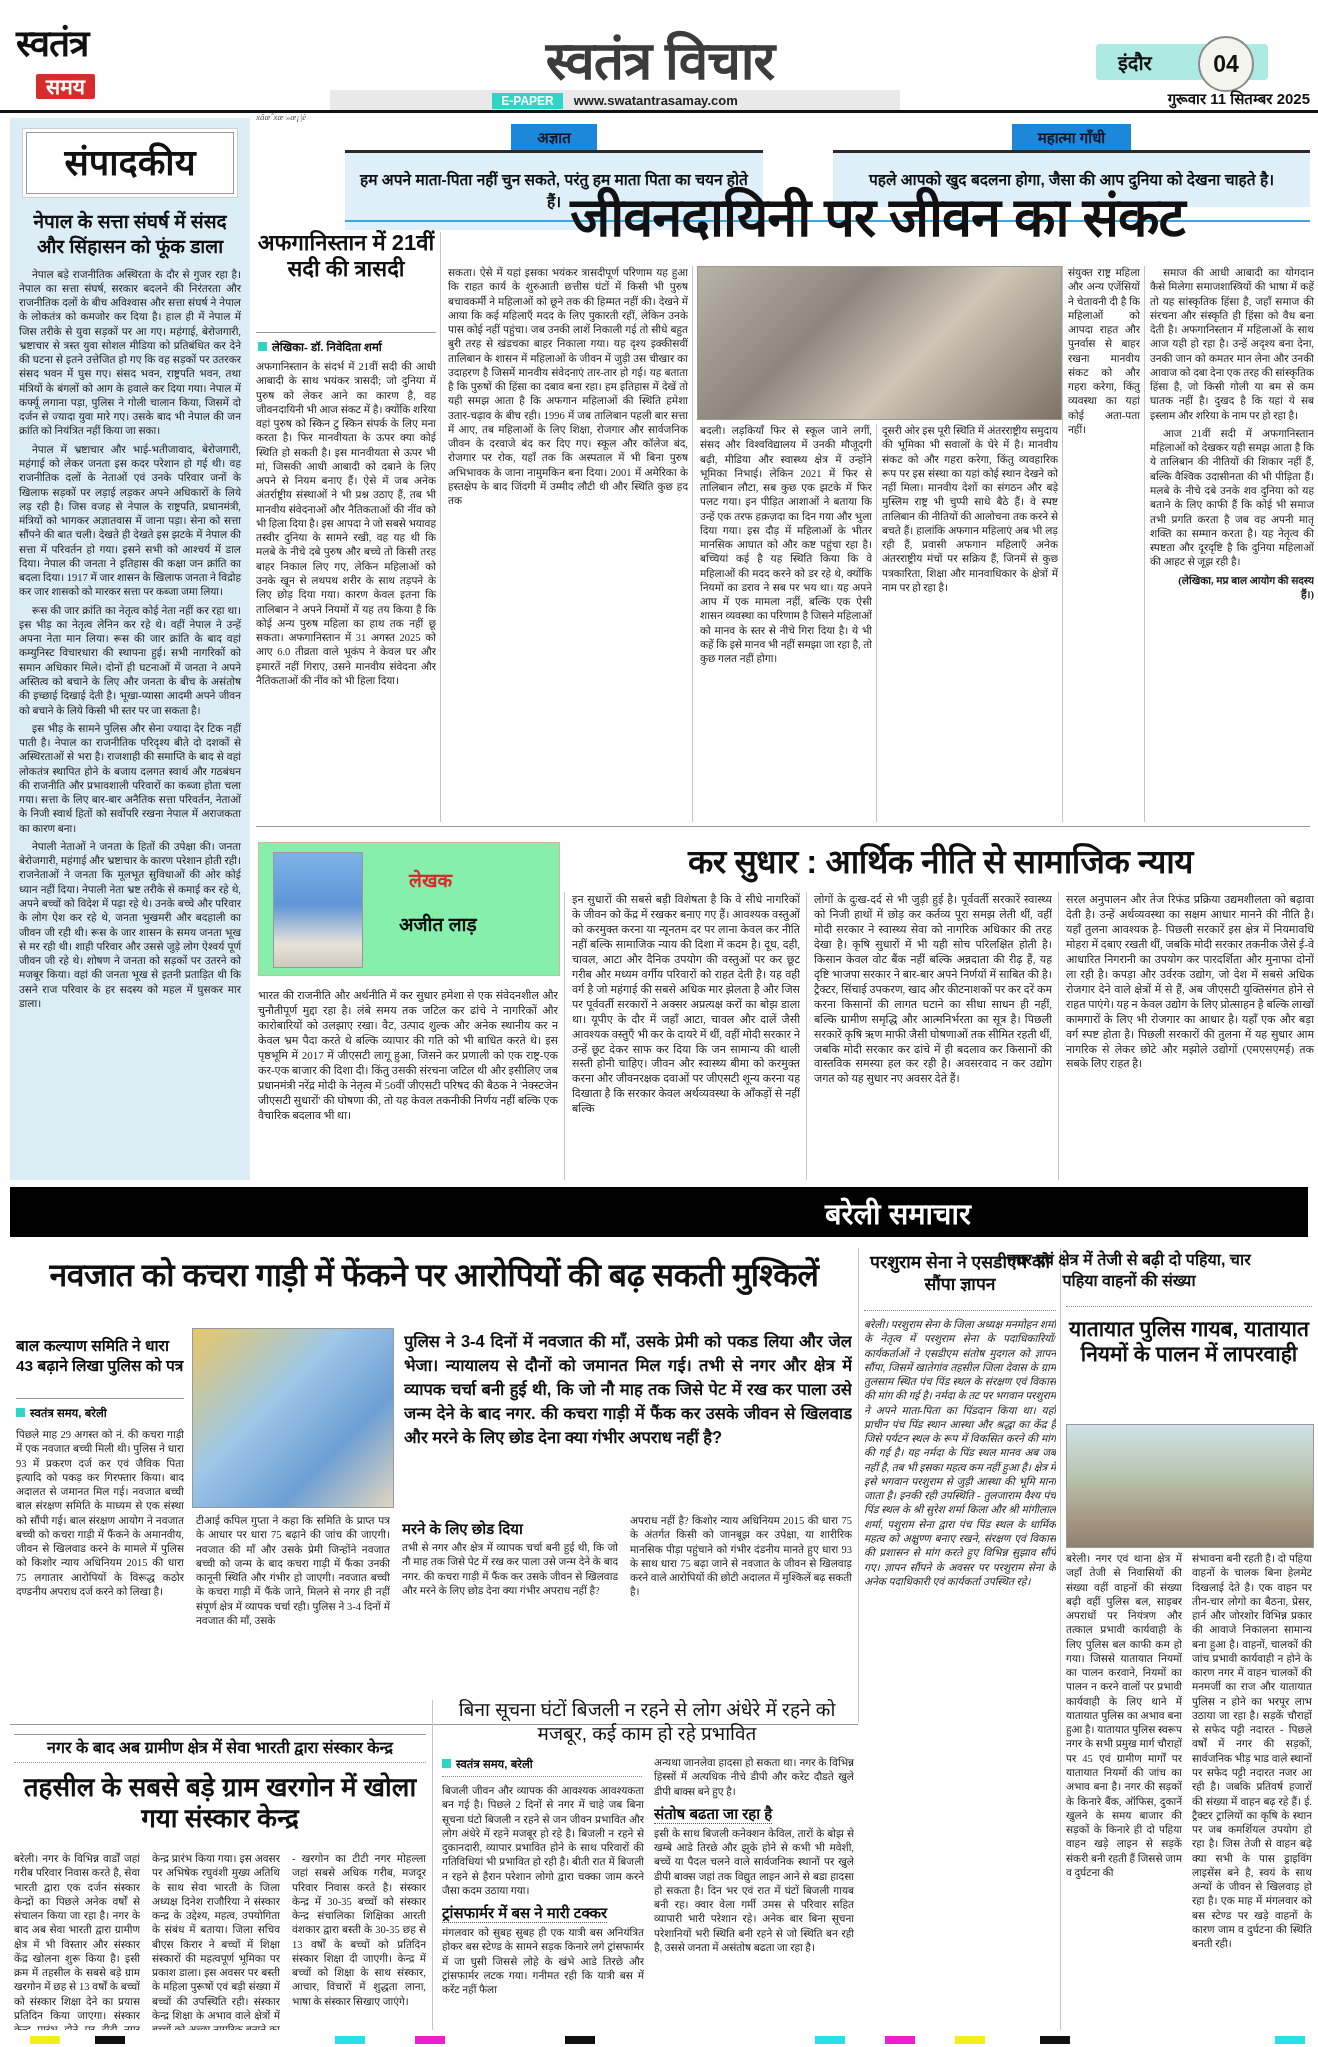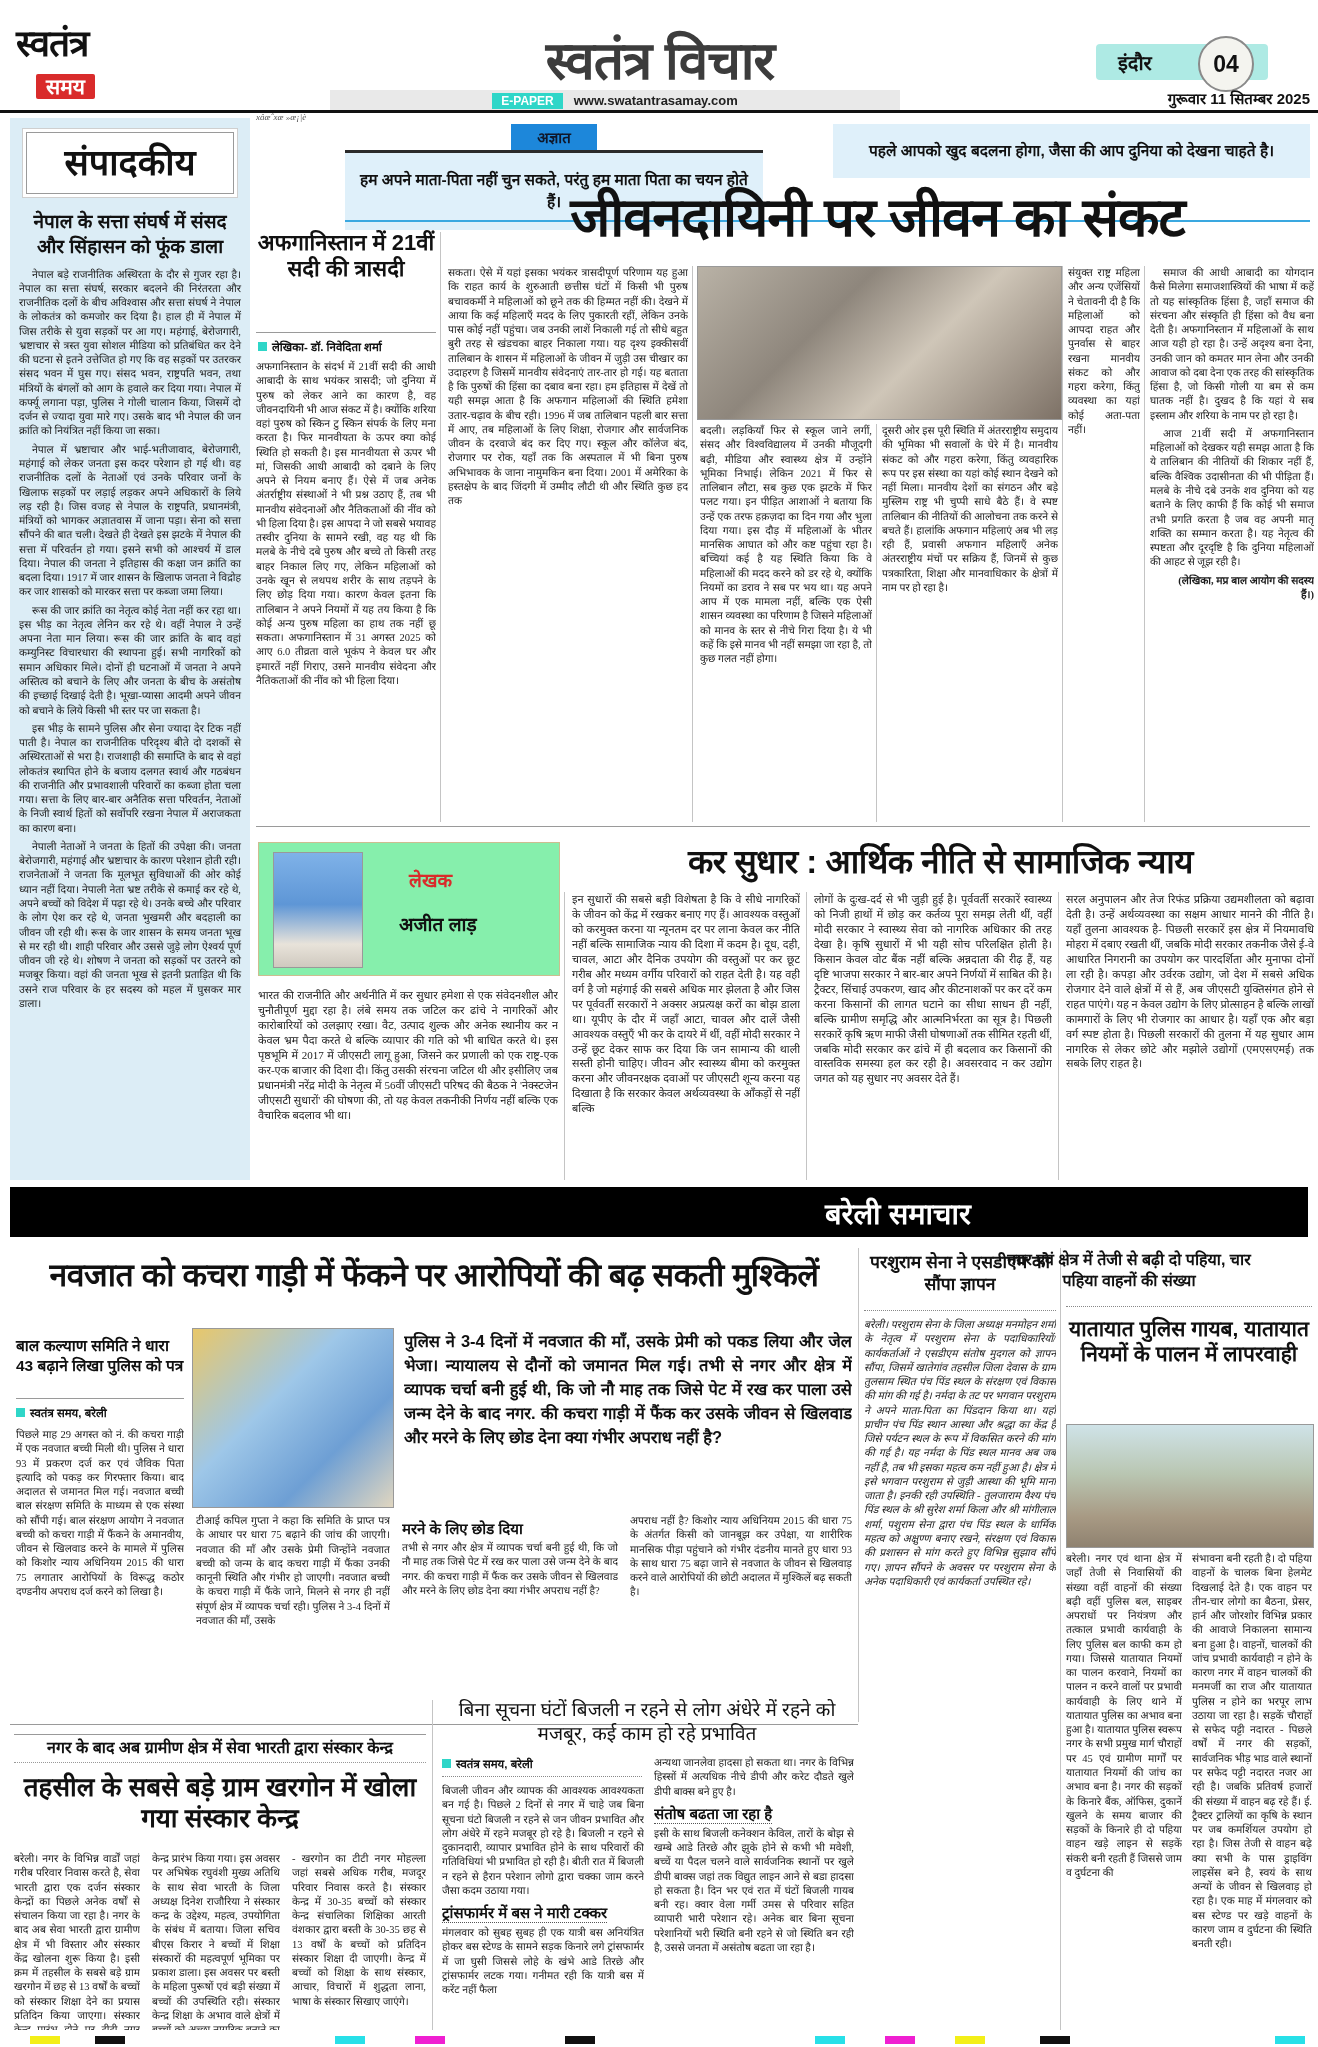--- a/index.html
+++ b/index.html
@@ -107,20 +107,23 @@
 
   <div class="abs garble" style="left:256px;top:112px;">xâæˆxæ »æ¡|è</div>
 
   <div class="abs" style="left:345px;top:124px;width:418px;">
     <div class="quote-head">
       <div class="quote-tab">अज्ञात</div>
     </div>
     <div class="quote-body">हम अपने माता-पिता नहीं चुन सकते, परंतु हम माता पिता का चयन होते हैं।</div>
   </div>
   <div class="abs" style="left:833px;top:124px;width:477px;">
+    <div class="quote-head">
+      <div class="quote-tab">महात्मा गाँधी</div>
+    </div>
     <div class="quote-body">पहले आपको खुद बदलना होगा, जैसा की आप दुनिया को देखना चाहते है।</div>
   </div>
   <div class="abs" style="left:345px;top:220px;width:965px;height:2px;background:#3aa8e0;"></div>
 
   <div class="abs side-h2" style="left:256px;top:230px;width:180px;">अफगानिस्तान में 21वीं सदी की त्रासदी</div>
   <div class="abs hline" style="left:256px;top:332px;width:180px;"></div>
   <div class="abs byline" style="left:258px;top:339px;width:178px;">
     <span class="sq"></span>
     <span>लेखिका- डॉ. निवेदिता शर्मा</span>
   </div>

